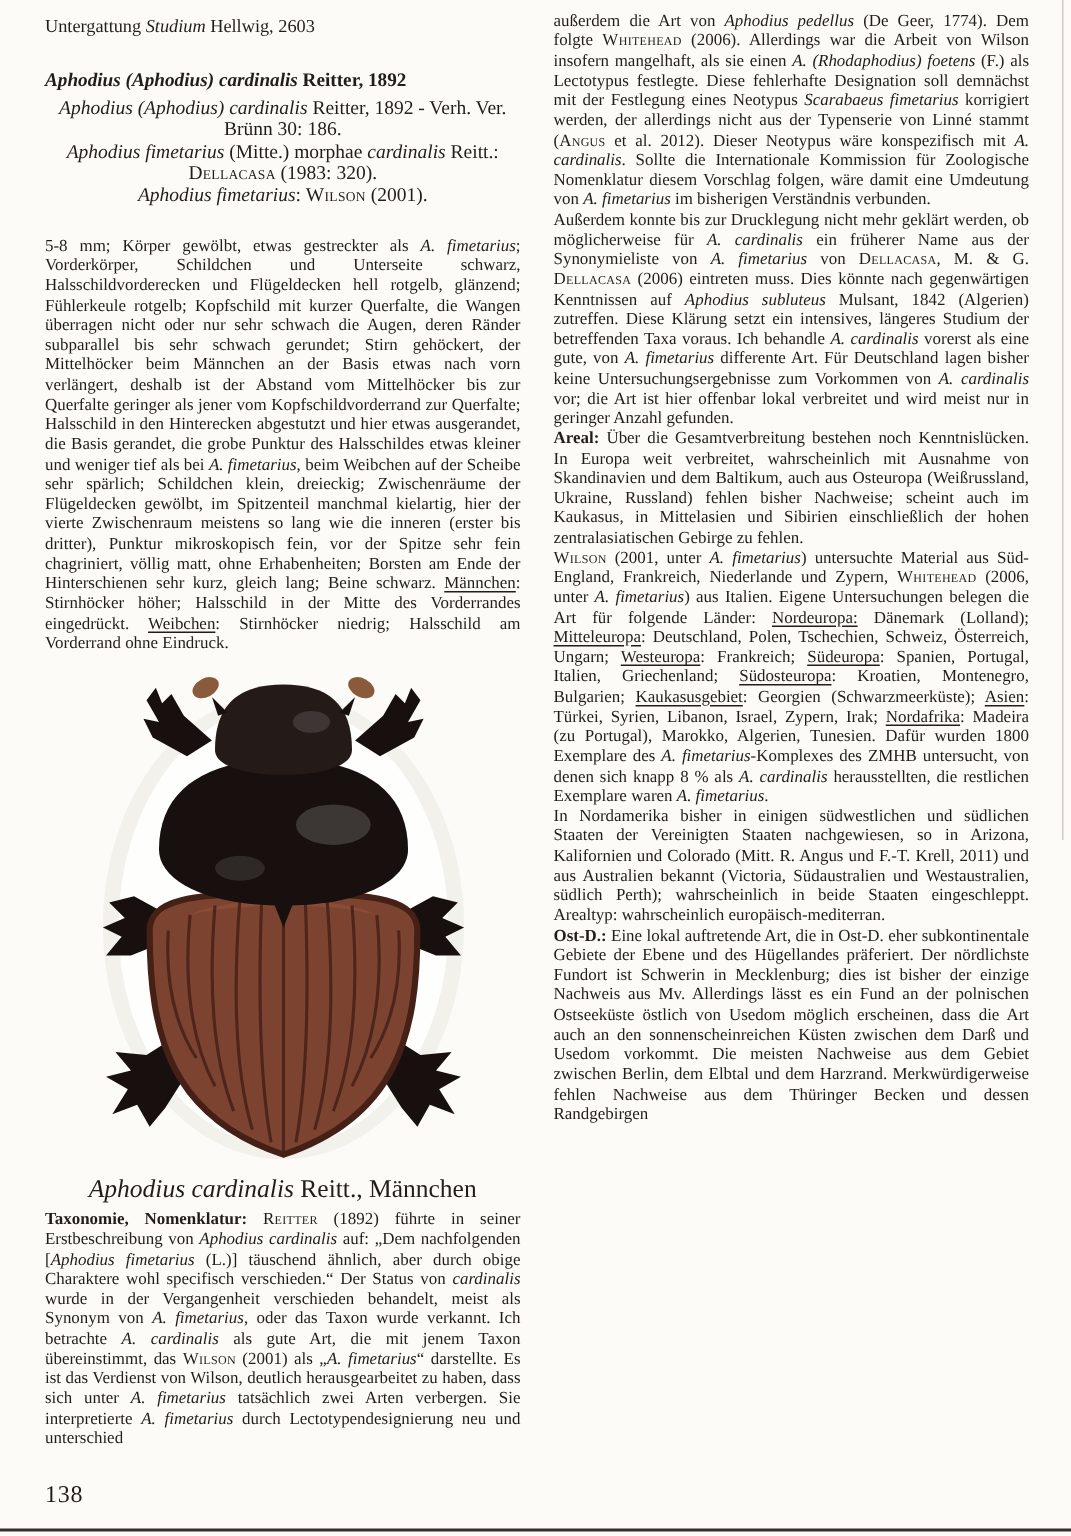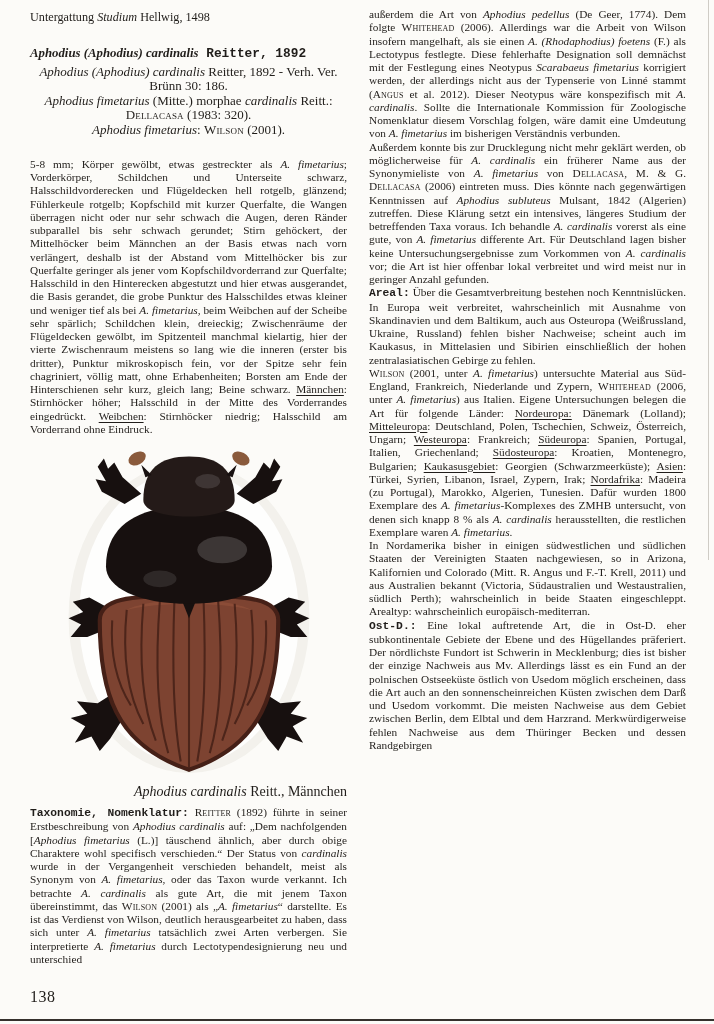--- a/index.html
+++ b/index.html
@@ -31,24 +31,24 @@
   .body-text{
     font-size:11.3px;line-height:13.25px;text-align:justify;
     -webkit-hyphens:auto;hyphens:auto;
   }
   .description{margin-top:21px;}
   .taxonomy{margin-top:8px;}
 
   figure{margin:10px 0 6px 0;text-align:center;}
   .beetle-box{display:inline-block;line-height:0;}
   figcaption{
-    font-size:14px;text-align:right;margin-top:6px;line-height:12px;
+    font-size:17px;text-align:center;margin-top:6px;line-height:12px;
   }
 
-  .st-b{font-weight:bold;font-family:Liberation Mono, monospace;}
+  .st-b{font-weight:bold;}
   .st-i{font-style:italic;}
   .st-bi{font-weight:bold;font-style:italic;}
   .st-sc{font-variant:small-caps;letter-spacing:.2px;}
   .st-u{text-decoration:underline;text-underline-offset:1.5px;}
 
   .footer-pagenum{
     position:absolute;left:30px;bottom:18px;
     font-size:16px;letter-spacing:.5px;
   }
   .bottom-rule{
@@ -60,21 +60,21 @@
     background:#cfccc6;
   }
 </style>
 </head>
 <body>
 
 <div class="page">
   <div class="columns">
 
     <div class="col col-left">
-      <p class="subgenus-line"><span>Untergattung </span><span class="st-i">Studium</span><span> Hellwig, 1498</span></p>
+      <p class="subgenus-line"><span>Untergattung </span><span class="st-i">Studium</span><span> Hellwig, 2603</span></p>
       <p class="species-heading"><span class="st-bi">Aphodius (Aphodius) cardinalis</span><span class="st-b"> Reitter, 1892</span></p>
       <div>
         <p class="syn"><span class="st-i">Aphodius (Aphodius) cardinalis</span><span> Reitter, 1892 - Verh. Ver. Brünn 30: 186.</span></p>
         <p class="syn"><span class="st-i">Aphodius fimetarius</span><span> (Mitte.) morphae </span><span class="st-i">cardinalis</span><span> Reitt.: </span><span class="st-sc">Dellacasa</span><span> (1983: 320).</span></p>
         <p class="syn syn-last"><span class="st-i">Aphodius fimetarius</span><span>: </span><span class="st-sc">Wilson</span><span> (2001).</span></p>
       </div>
       <p class="body-text description"><span>5-8 mm; Körper gewölbt, etwas gestreckter als </span><span class="st-i">A. fimetarius</span><span>; Vorderkörper, Schildchen und Unterseite schwarz, Halsschildvorderecken und Flügeldecken hell rotgelb, glänzend; Fühlerkeule rotgelb; Kopfschild mit kurzer Querfalte, die Wangen überragen nicht oder nur sehr schwach die Augen, deren Ränder subparallel bis sehr schwach gerundet; Stirn gehöckert, der Mittelhöcker beim Männchen an der Basis etwas nach vorn verlängert, deshalb ist der Abstand vom Mittelhöcker bis zur Querfalte geringer als jener vom Kopfschildvorderrand zur Querfalte; Halsschild in den Hinterecken abgestutzt und hier etwas ausgerandet, die Basis gerandet, die grobe Punktur des Halsschildes etwas kleiner und weniger tief als bei </span><span class="st-i">A. fimetarius</span><span>, beim Weibchen auf der Scheibe sehr spärlich; Schildchen klein, dreieckig; Zwischenräume der Flügeldecken gewölbt, im Spitzenteil manchmal kielartig, hier der vierte Zwischenraum meistens so lang wie die inneren (erster bis dritter), Punktur mikroskopisch fein, vor der Spitze sehr fein chagriniert, völlig matt, ohne Erhabenheiten; Borsten am Ende der Hinterschienen sehr kurz, gleich lang; Beine schwarz. </span><span class="st-u">Männchen</span><span>: Stirnhöcker höher; Halsschild in der Mitte des Vorderrandes eingedrückt. </span><span class="st-u">Weibchen</span><span>: Stirnhöcker niedrig; Halsschild am Vorderrand ohne Eindruck.</span></p>
 
       <figure>
         <span class="beetle-box">

